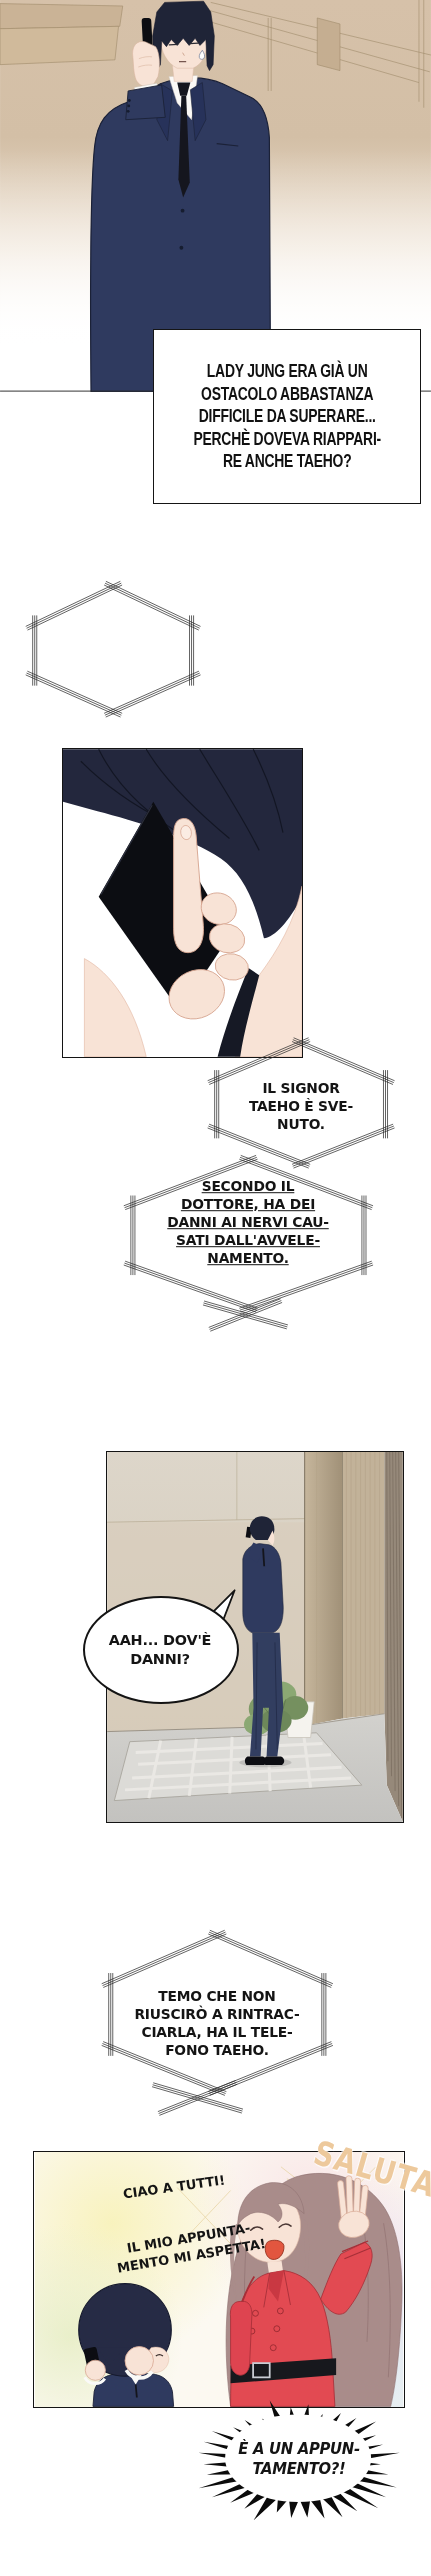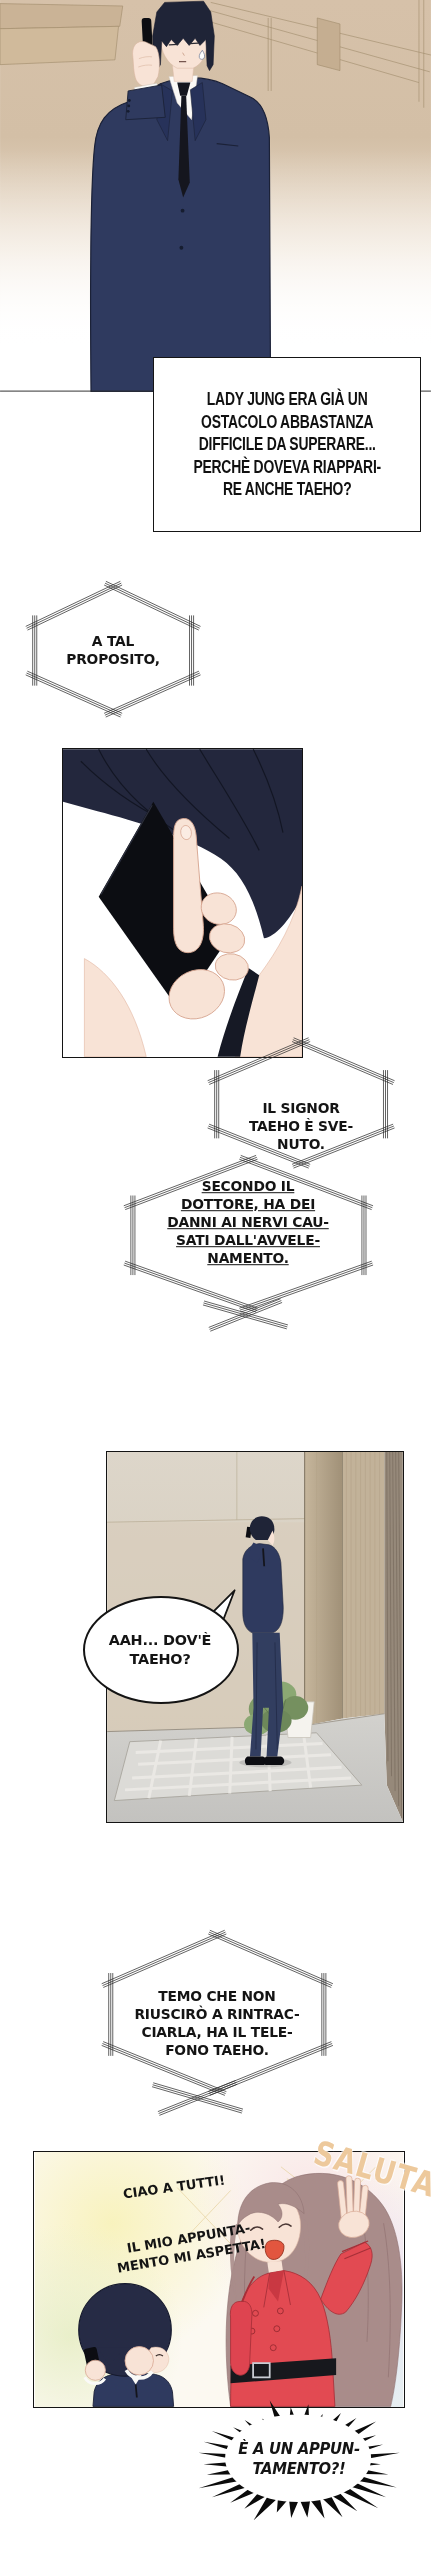--- a/index.html
+++ b/index.html
@@ -88,21 +88,21 @@
         <polygon points="224,146 262,139 265,152 227,159" fill="#fafaf8" stroke="#c9c0b6" stroke-width="0.8"></polygon>
         <polygon class="f-suit" points="214,152 270,142 276,196 210,200" stroke="#1b2137" stroke-width="1.5"></polygon>
         <circle cx="216" cy="168" r="2.4" fill="#151c2f"></circle>
           <circle cx="215" cy="177" r="2.4" fill="#151c2f"></circle>
         <circle cx="214" cy="186" r="2.4" fill="#151c2f"></circle>
       </g>
       <line x1="0" y1="653.5" x2="720" y2="653.5" stroke="#2a2a2a" stroke-width="1.6"></line>
     </svg>
   </div>
 
-  <div class="caption-box" style="left:153px;top:329px;width:268px;height:175px;margin-top:28px;">
+  <div class="caption-box" style="left:153px;top:329px;width:268px;height:175px;">
     <div class="caption-text">LADY JUNG ERA GIÀ UN
 OSTACOLO ABBASTANZA
 DIFFICILE DA SUPERARE...
 PERCHÈ DOVEVA RIAPPARI-
 RE ANCHE TAEHO?</div>
   </div>
 
   <div class="panel" style="left:62px;top:748px;width:241px;height:310px;border:1.8px solid #141414;">
     <svg viewBox="0 0 402 517">
       <rect width="402" height="517" fill="#fff"></rect>
@@ -402,35 +402,33 @@
       <line x1="255" y1="3482" x2="405" y2="3526" stroke="#2d2d2d" stroke-width="1.25"></line>
       <line x1="254.0429898689676" y1="3485.2625345376105" x2="404.0429898689676" y2="3529.2625345376105" stroke="#2d2d2d" stroke-width="1.25"></line>
       <line x1="263.73727170039604" y1="3526.84317925099" x2="393.73727170039604" y2="3474.84317925099" stroke="#2d2d2d" stroke-width="1.25"></line>
       <line x1="265" y1="3530" x2="395" y2="3478" stroke="#2d2d2d" stroke-width="1.25"></line>
       <line x1="266.26272829960396" y1="3533.15682074901" x2="396.26272829960396" y2="3481.15682074901" stroke="#2d2d2d" stroke-width="1.25"></line>
       <polygon points="346,2702 392,2656 372,2708" fill="#fff" stroke="#141414" stroke-width="3" stroke-linejoin="round"></polygon>
       <polygon points="636.0,4116.0 590.3,4121.1 648.9,4133.0 590.6,4131.8 662.7,4154.6 583.6,4141.5 645.0,4170.9 573.7,4150.0 632.0,4189.6 560.3,4156.5 596.8,4194.4 552.1,4167.5 572.2,4204.7 533.1,4168.3 542.2,4206.7 518.2,4175.6 513.5,4204.8 500.0,4173.5 486.4,4205.6 482.6,4173.0 462.4,4196.7 464.4,4172.2 423.7,4209.7 448.5,4166.9 408.2,4190.4 435.7,4159.1 384.6,4180.4 423.4,4151.4 354.1,4171.3 418.6,4140.8 331.7,4155.9 404.8,4132.6 345.1,4133.7 400.2,4121.7 339.9,4116.0 407.4,4110.7 331.5,4096.7 408.7,4100.1 340.3,4078.2 420.5,4091.8 353.8,4060.6 426.6,4082.1 389.4,4054.3 434.9,4072.3 408.7,4042.0 452.9,4069.4 437.9,4039.7 465.7,4061.8 450.5,4009.6 481.9,4056.8 485.6,4020.9 500.0,4056.4 515.2,4015.6 517.1,4060.1 539.0,4032.2 535.3,4060.3 569.6,4030.4 550.0,4066.6 595.4,4038.7 566.2,4071.5 628.3,4044.4 579.8,4079.1 628.1,4067.5 583.1,4090.7 639.9,4082.8 587.3,4100.8 668.0,4096.8 593.4,4110.7" fill="#0b0b0b"></polygon>
       <ellipse cx="498" cy="4106" rx="122" ry="73" fill="#fff"></ellipse>
     </svg>
 
-  <div class="t hex-text" style="left:113px;top:651px;width:144px;transform:translate(-50%,-50%);">A TAL
-PROPOSITO,</div>
-
-  <div class="t hex-text" style="left:301px;top:1107px;width:150px;transform:translate(-50%,-50%);margin-top:20px;">IL SIGNOR
+
+  <div class="t hex-text" style="left:301px;top:1107px;width:150px;transform:translate(-50%,-50%);">IL SIGNOR
 TAEHO È SVE-
 NUTO.</div>
 
   <div class="t hex-text" style="left:248px;top:1223px;width:180px;transform:translate(-50%,-50%);text-decoration:underline;">SECONDO IL
 DOTTORE, HA DEI
 DANNI AI NERVI CAU-
 SATI DALL'AVVELE-
 NAMENTO.</div>
 
   <div class="t hex-text" style="left:160px;top:1650px;width:138px;font-size:14.4px;transform:translate(-50%,-50%);">AAH... DOV'È
-TAEHO?</div>
+DANNI?</div>
 
   <div class="t hex-text" style="left:217px;top:2024px;width:168px;transform:translate(-50%,-50%);">TEMO CHE NON
 RIUSCIRÒ A RINTRAC-
 CIARLA, HA IL TELE-
 FONO TAEHO.</div>
 
   <div class="t" style="left:174px;top:2187px;width:132px;font-size:13px;transform:translate(-50%,-50%) rotate(-8deg);">CIAO A TUTTI!</div>
 
   <div class="t" style="left:190px;top:2247px;width:156px;font-size:13px;line-height:1.35;transform:translate(-50%,-50%) rotate(-9.5deg);">IL MIO APPUNTA-
 MENTO MI ASPETTA!</div>

